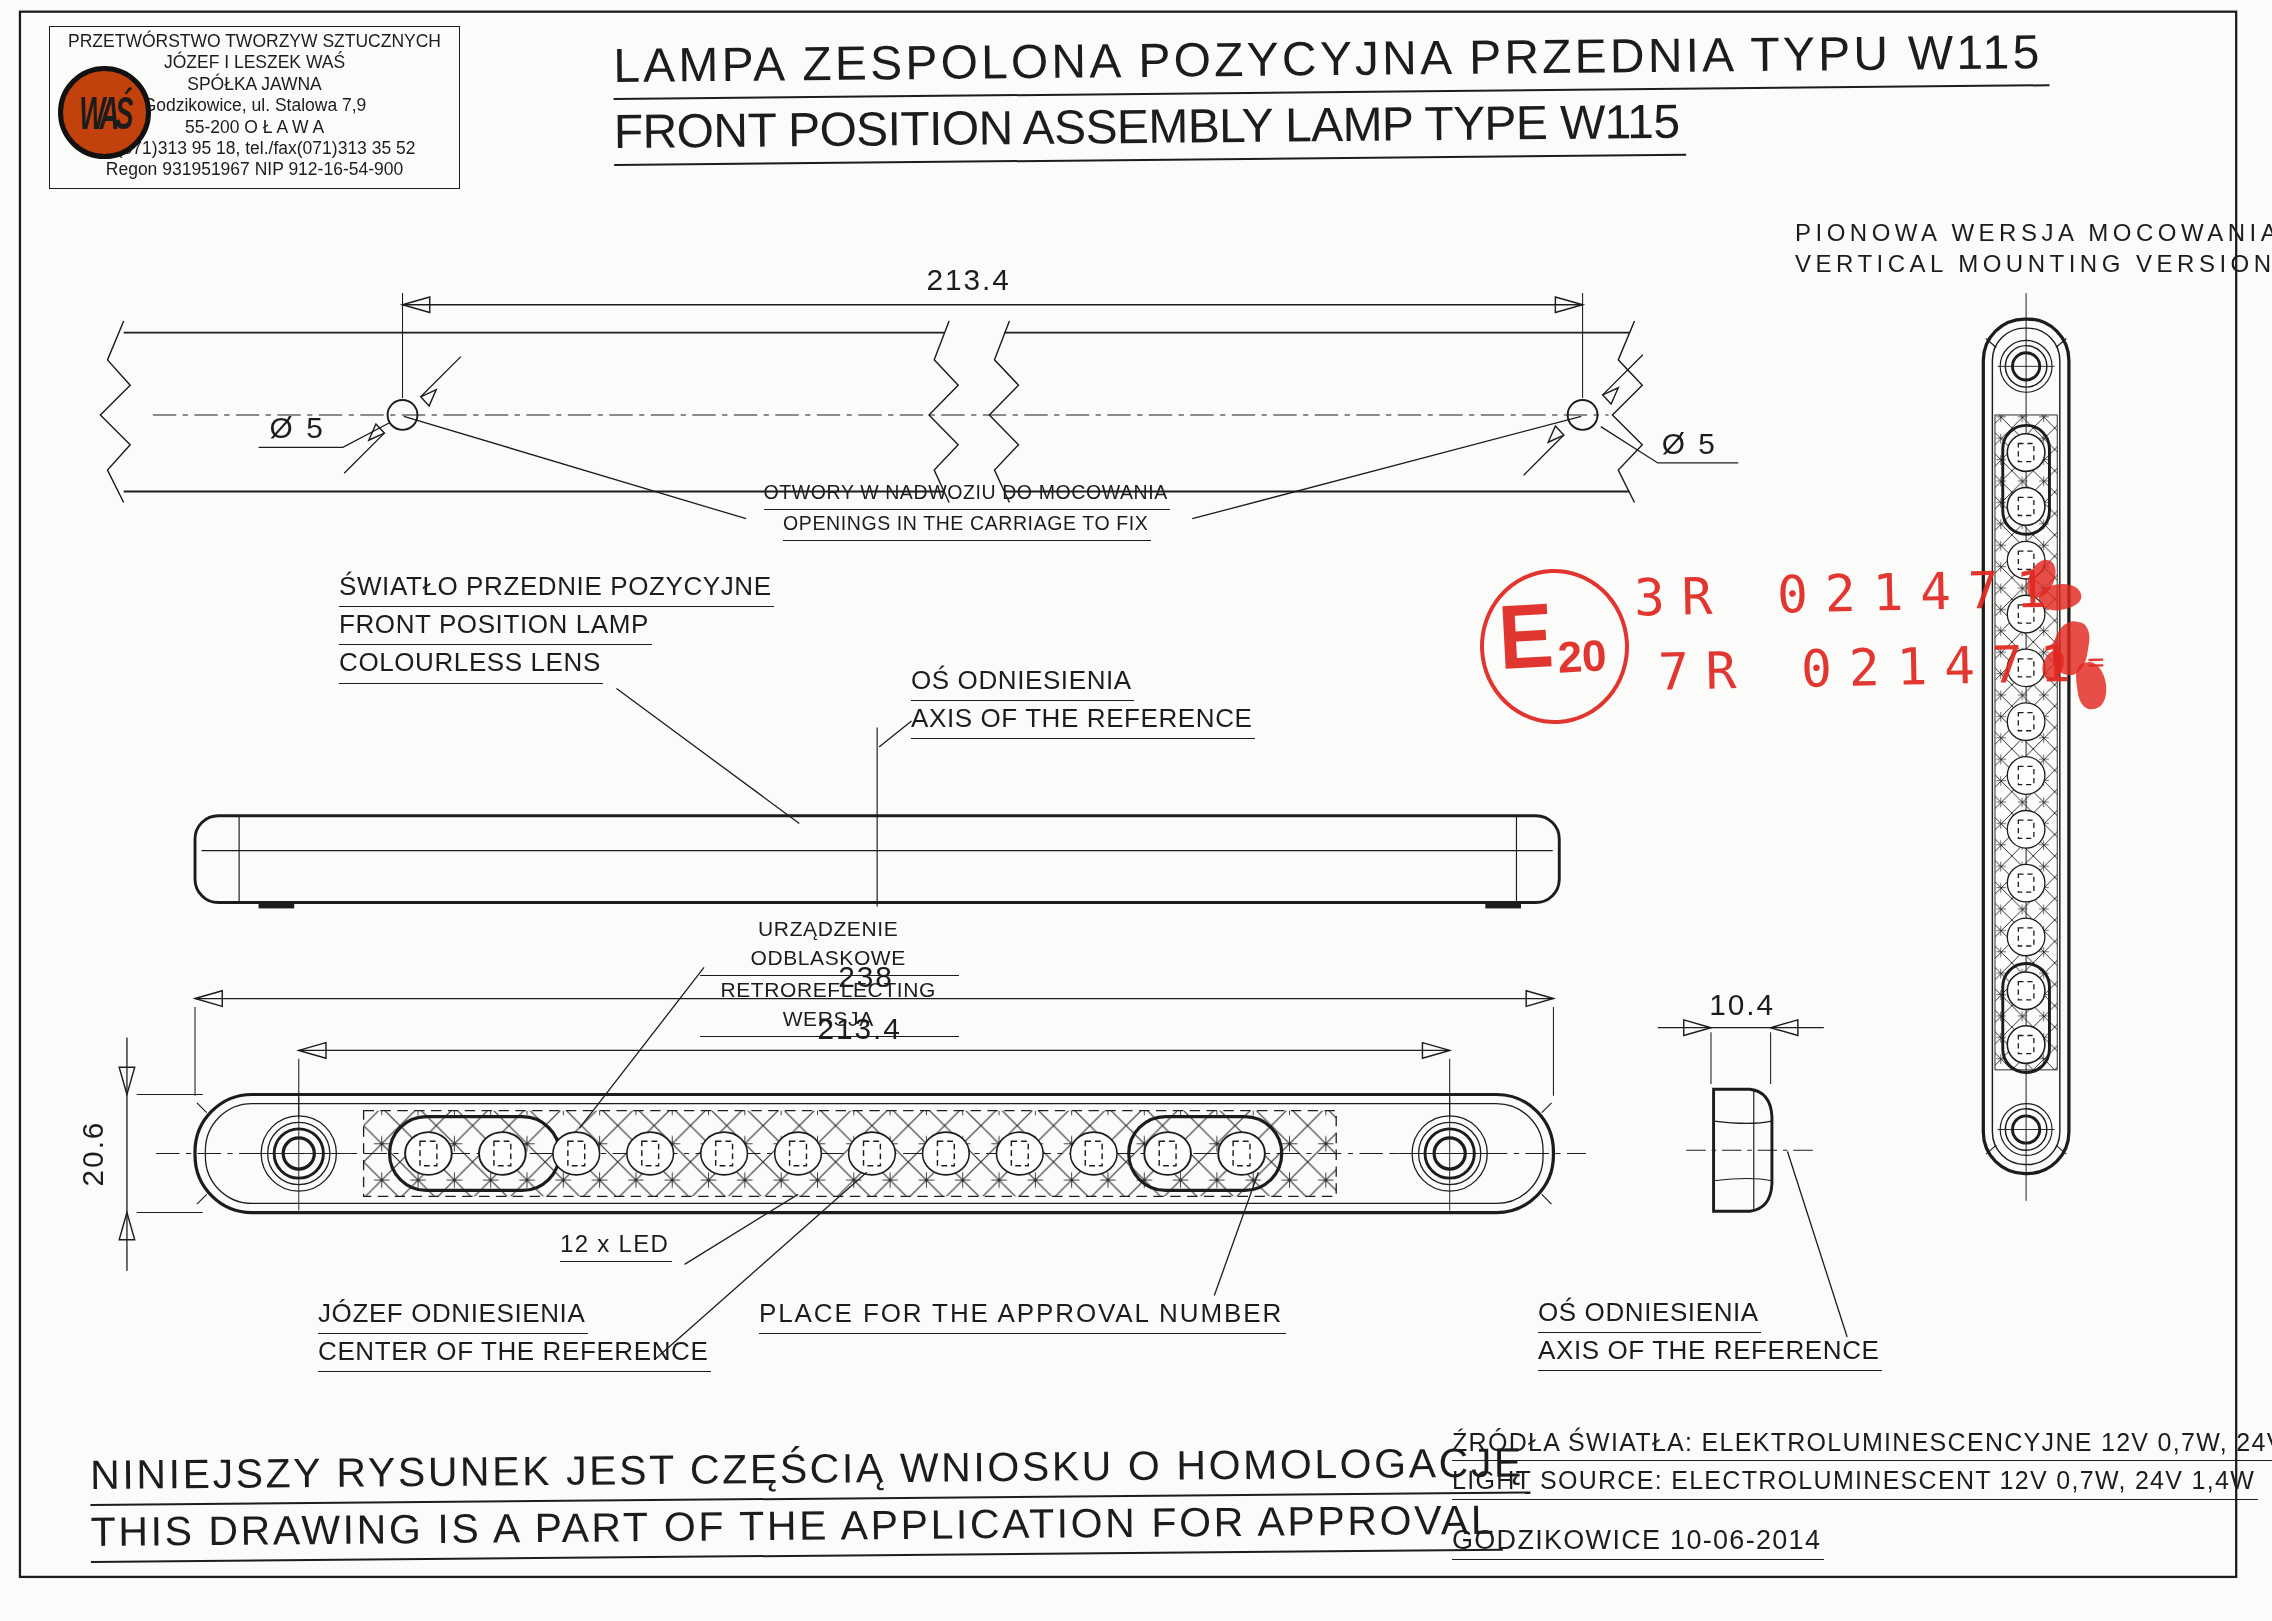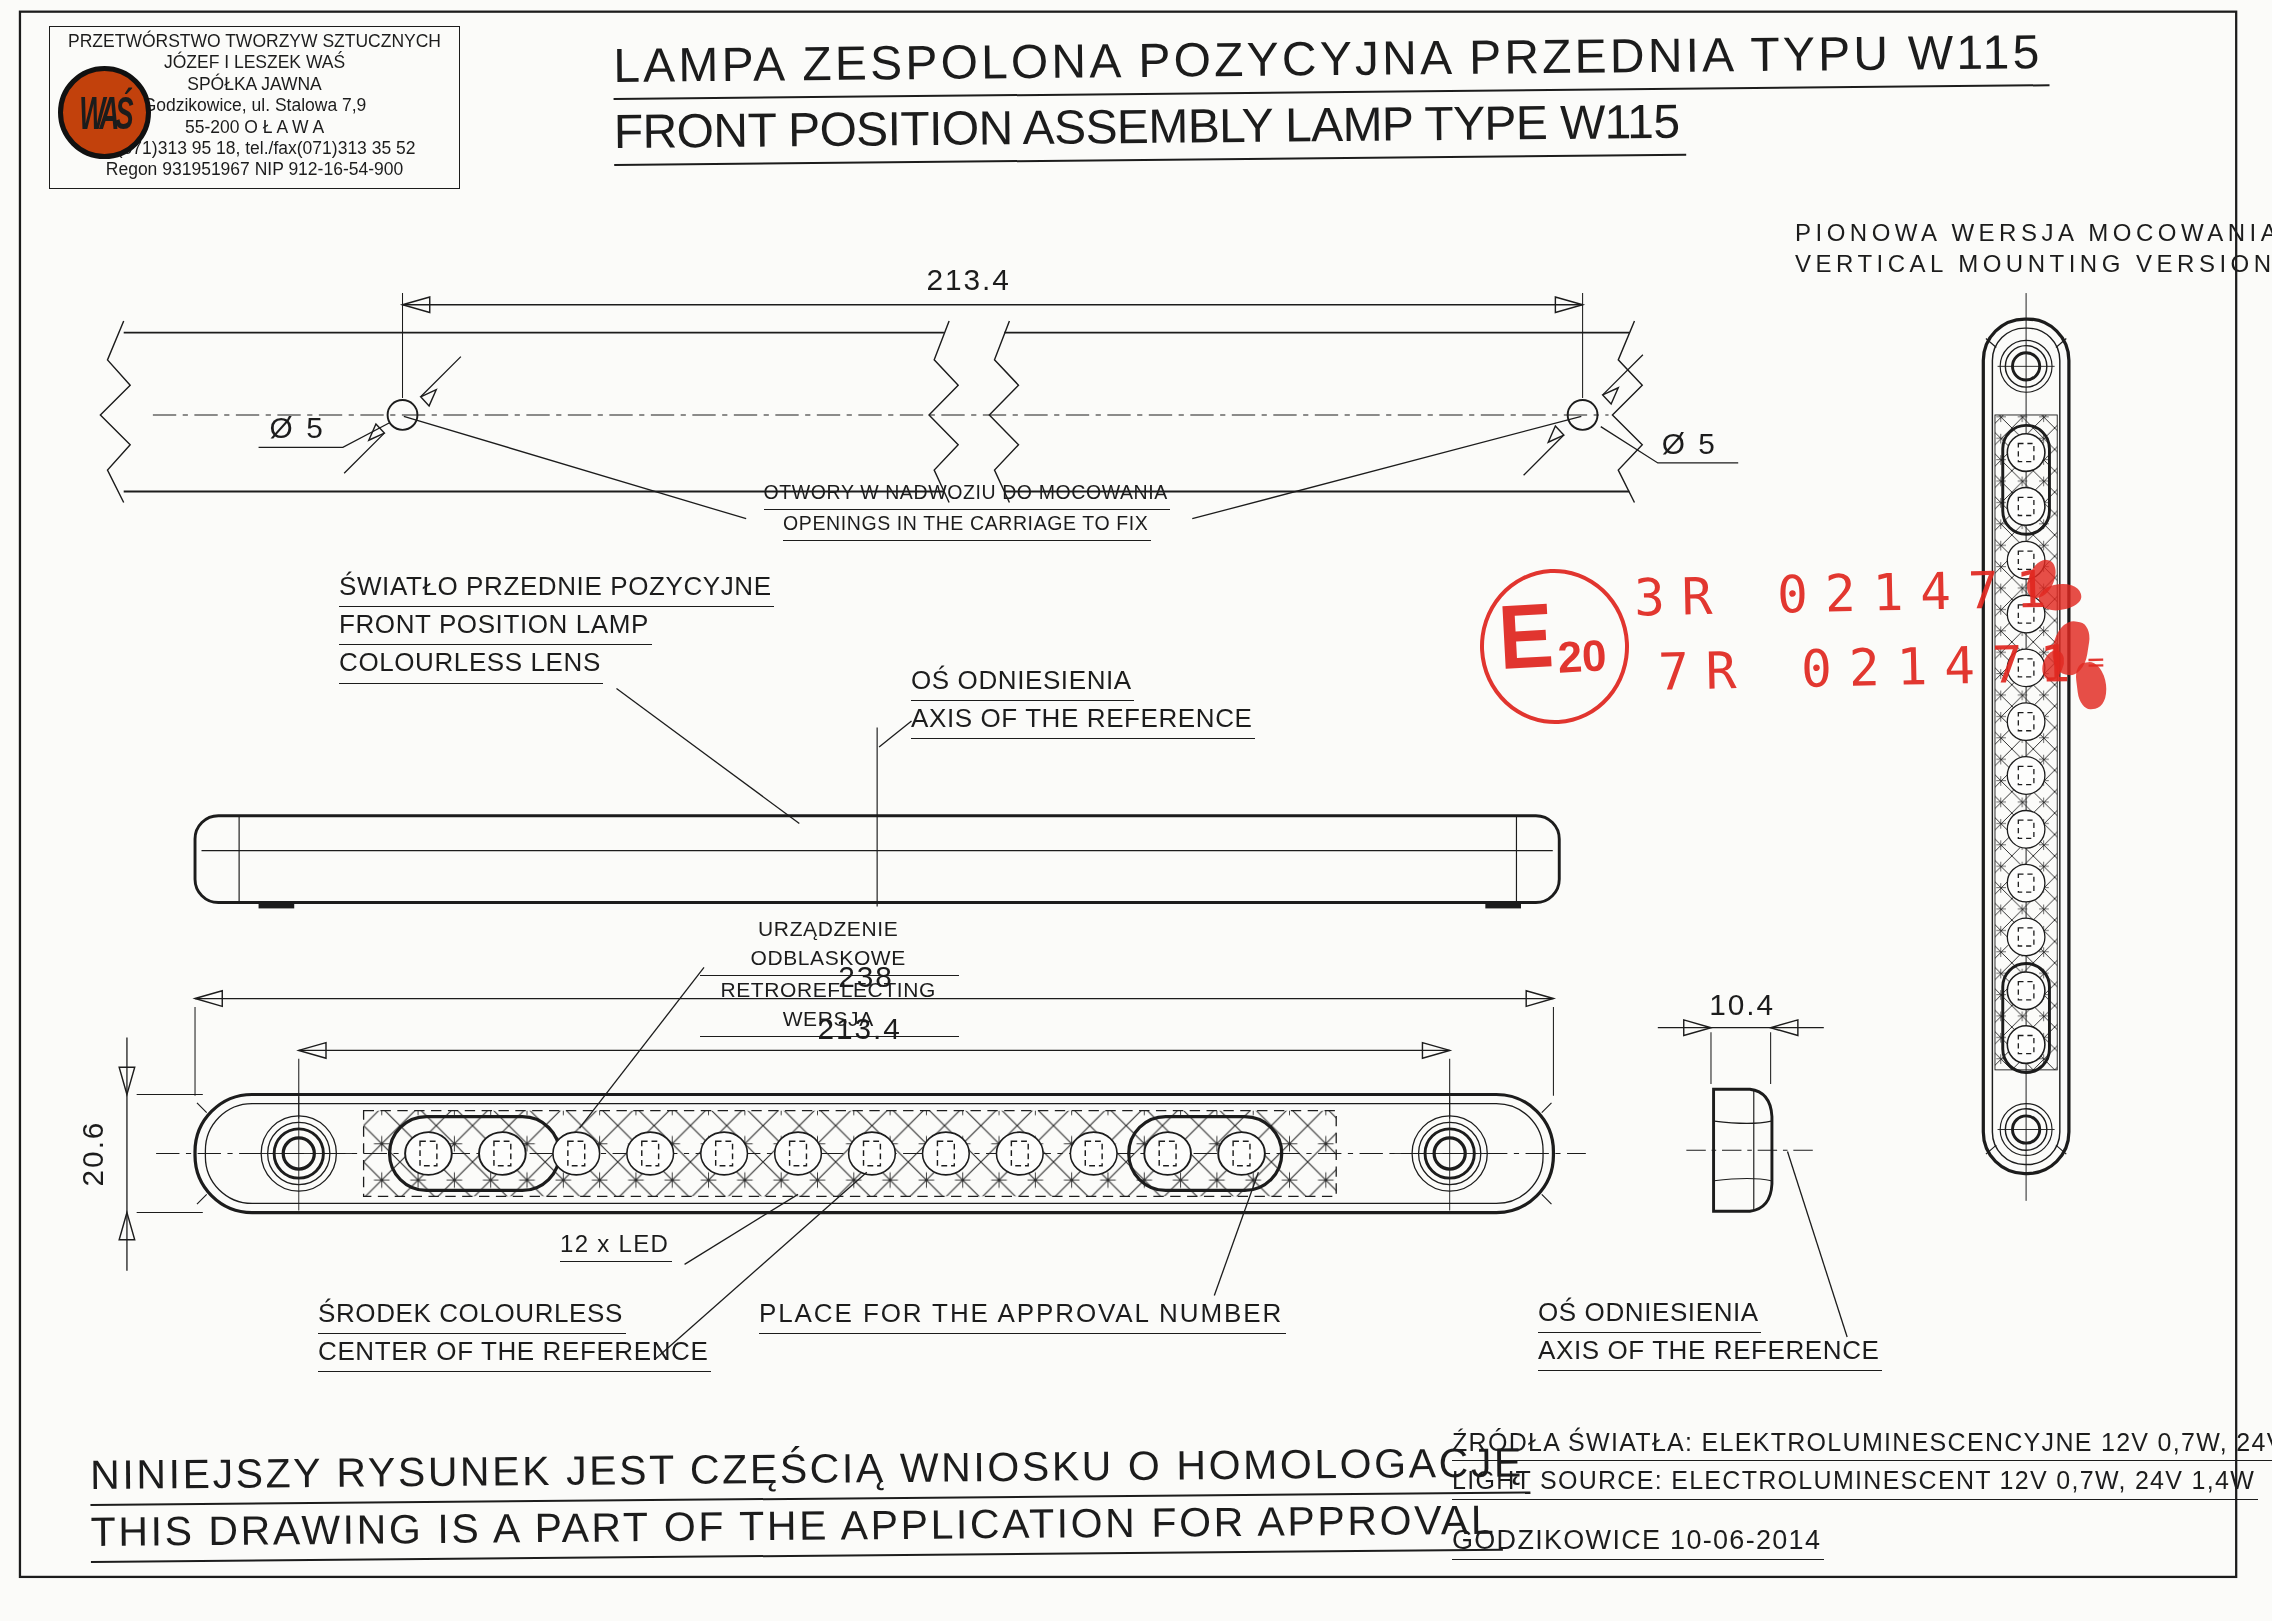--- a/index.html
+++ b/index.html
@@ -301,21 +301,21 @@
 <div class="abs lab33 ctr" style="left:700px;top:880px;width:259px;margin-top:35px;">
   <div><span class="u">URZĄDZENIE ODBLASKOWE</span></div>
   <div><span class="u">RETROREFLECTING WERSJA</span></div>
 </div>
 
 <div class="abs nw" style="left:532px;top:1230px;font-size:24px;letter-spacing:1.3px;margin-left:28px;">
   <span class="u">12 x LED</span>
 </div>
 
 <div class="abs lab40 nw" style="left:318px;top:1296px;">
-  <div><span class="u">ŚRODEK COLOURLESS</span></div>
+  <div><span class="u">JÓZEF ODNIESIENIA</span></div>
   <div><span class="u">CENTER OF THE REFERENCE</span></div>
 </div>
 
 <div class="abs lab40 nw" style="left:759px;top:1296px;letter-spacing:1.9px;">
   <div><span class="u">PLACE FOR THE APPROVAL NUMBER</span></div>
 </div>
 
 <div class="abs lab40 nw" style="left:1538px;top:1295px;">
   <div><span class="u">OŚ ODNIESIENIA</span></div>
   <div><span class="u">AXIS OF THE REFERENCE</span></div>

